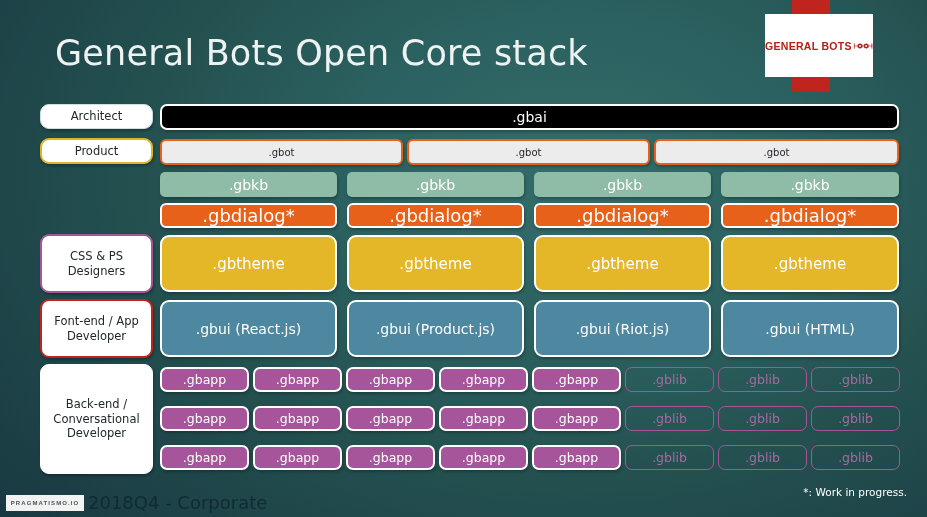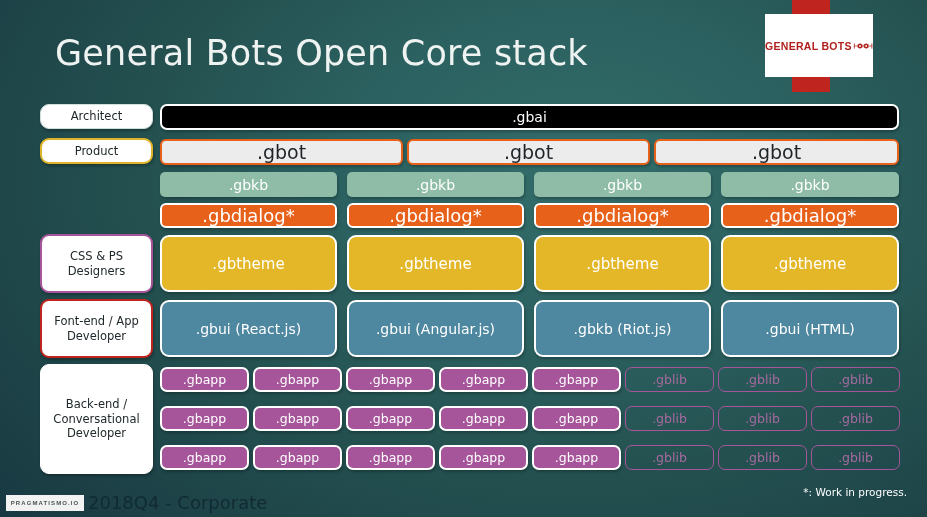--- a/index.html
+++ b/index.html
@@ -63,21 +63,21 @@
     font-family: "DejaVu Sans", sans-serif;
     white-space: nowrap;
     box-shadow: 1px 2px 3px rgba(0,0,0,.25);
   }
   .cell.gbai {
     background: #000000; border: 2px solid #ffffff;
     color: #ffffff; font-size: 14px;
   }
   .cell.gbot {
     background: #ececec; border: 2px solid #e8611a;
-    color: #1d2326; font-size: 19px; border-radius: 6px;
+    color: #1d2326; font-size: 10px; border-radius: 6px;
   }
   .cell.gbkb {
     background: #8fbca7; border: none;
     color: #ffffff; font-size: 14px; border-radius: 5px;
   }
   .cell.gbdialog {
     background: #e8611a; border: 2px solid #ffffff;
     color: #ffffff; font-size: 18px; border-radius: 6px;
   }
   .cell.gbtheme {
@@ -249,24 +249,24 @@
       <span>.gbtheme</span>
     </div>
     <div class="cell gbtheme" style="left:721px; top:235px; width:178px; height:57px;">
       <span>.gbtheme</span>
     </div>
 
     <div class="cell gbui" style="left:160px; top:300px; width:177px; height:57px;">
       <span>.gbui (React.js)</span>
     </div>
     <div class="cell gbui" style="left:347px; top:300px; width:177px; height:57px;">
-      <span>.gbui (Angular.js)</span>
+      <span>.gbui (Product.js)</span>
     </div>
     <div class="cell gbui" style="left:534px; top:300px; width:177px; height:57px;">
-      <span>.gbkb (Riot.js)</span>
+      <span>.gbui (Riot.js)</span>
     </div>
     <div class="cell gbui" style="left:721px; top:300px; width:178px; height:57px;">
       <span>.gbui (HTML)</span>
     </div>
 
     <div class="cell gbapp" style="left:160px; top:367px; width:89px; height:25px;">
       <span>.gbapp</span>
     </div>
     <div class="cell gbapp" style="left:253px; top:367px; width:89px; height:25px;">
       <span>.gbapp</span>

